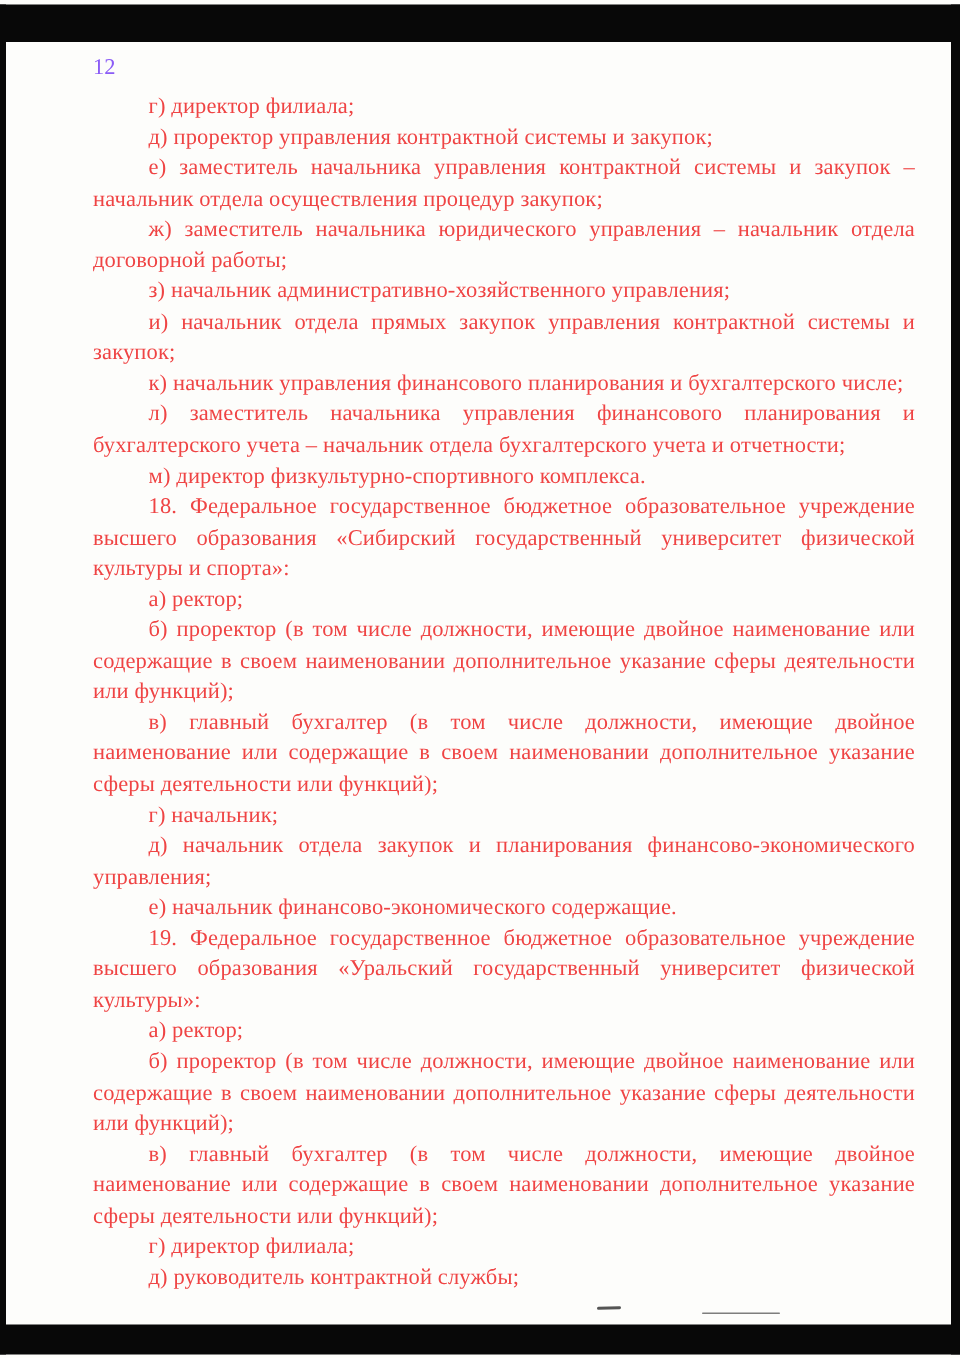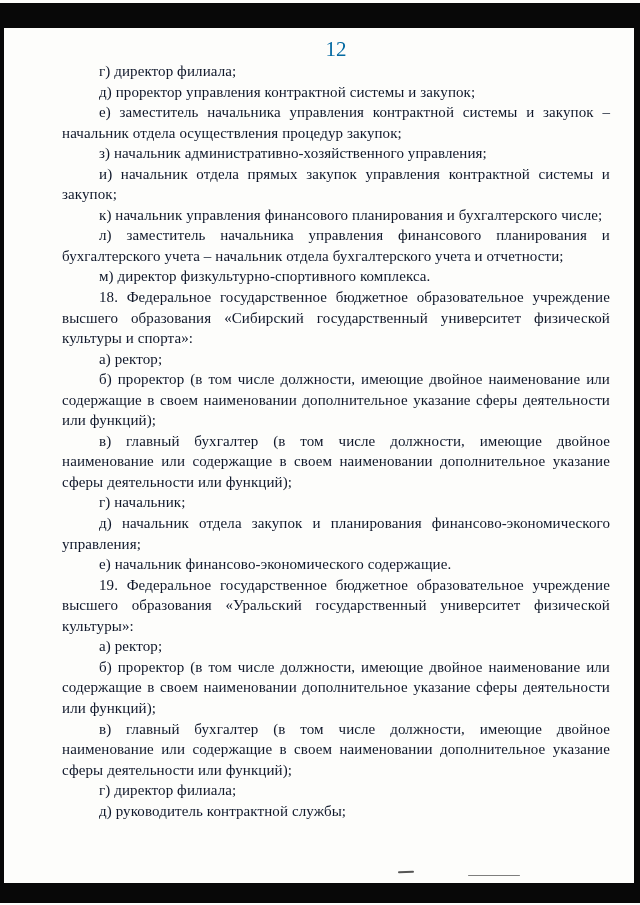--- a/index.html
+++ b/index.html
@@ -20,33 +20,33 @@
   .edge-top    { top: 3px; left: 0; right: 0; height: 25px; }
   .edge-bottom { top: 883px; left: 0; right: 0; height: 20px; }
   .edge-left   { top: 3px; bottom: 2px; left: 0; width: 4px; }
   .edge-right  { top: 3px; bottom: 2px; right: 0; width: 6px; }
 
   .page-number {
     position: absolute;
     top: 37px;
     left: 62px;
     width: 548px;
-    text-align: center;
-    font-size: 21px;
-    color: #0369a1;
+    text-align: left;
+    font-size: 15px;
+    color: #8b5cf6;
   }
   .page-text {
     position: absolute;
     top: 61px;
     left: 62px;
     width: 548px;
     font-size: 15px;
     line-height: 20.55px;
     text-align: justify;
-    color: #0f172a;
+    color: #ef4444;
     letter-spacing: 0.1px;
   }
   .page-text p {
     text-indent: 37px;
     margin: 0;
   }
   .artifact {
     position: absolute;
     background: #2a2a2a;
     border-radius: 1px;
@@ -63,20 +63,21 @@
   <div class="edge edge-bottom"></div>
   <div class="edge edge-left"></div>
   <div class="edge edge-right"></div>
 
   <div class="page-number">12</div>
 
   <div class="page-text">
     <p>г) директор филиала;</p>
     <p>д) проректор управления контрактной системы и закупок;</p>
     <p>е) заместитель начальника управления контрактной системы и закупок – начальник отдела осуществления процедур закупок;</p>
+    <p>ж) заместитель начальника юридического управления – начальник отдела договорной работы;</p>
     <p>з) начальник административно-хозяйственного управления;</p>
     <p>и) начальник отдела прямых закупок управления контрактной системы и закупок;</p>
     <p>к) начальник управления финансового планирования и бухгалтерского числе;</p>
     <p>л) заместитель начальника управления финансового планирования и бухгалтерского учета – начальник отдела бухгалтерского учета и отчетности;</p>
     <p>м) директор физкультурно-спортивного комплекса.</p>
     <p>18. Федеральное государственное бюджетное образовательное учреждение высшего образования «Сибирский государственный университет физической культуры и спорта»:</p>
     <p>а) ректор;</p>
     <p>б) проректор (в том числе должности, имеющие двойное наименование или содержащие в своем наименовании дополнительное указание сферы деятельности или функций);</p>
     <p>в) главный бухгалтер (в том числе должности, имеющие двойное наименование или содержащие в своем наименовании дополнительное указание сферы деятельности или функций);</p>
     <p>г) начальник;</p>

